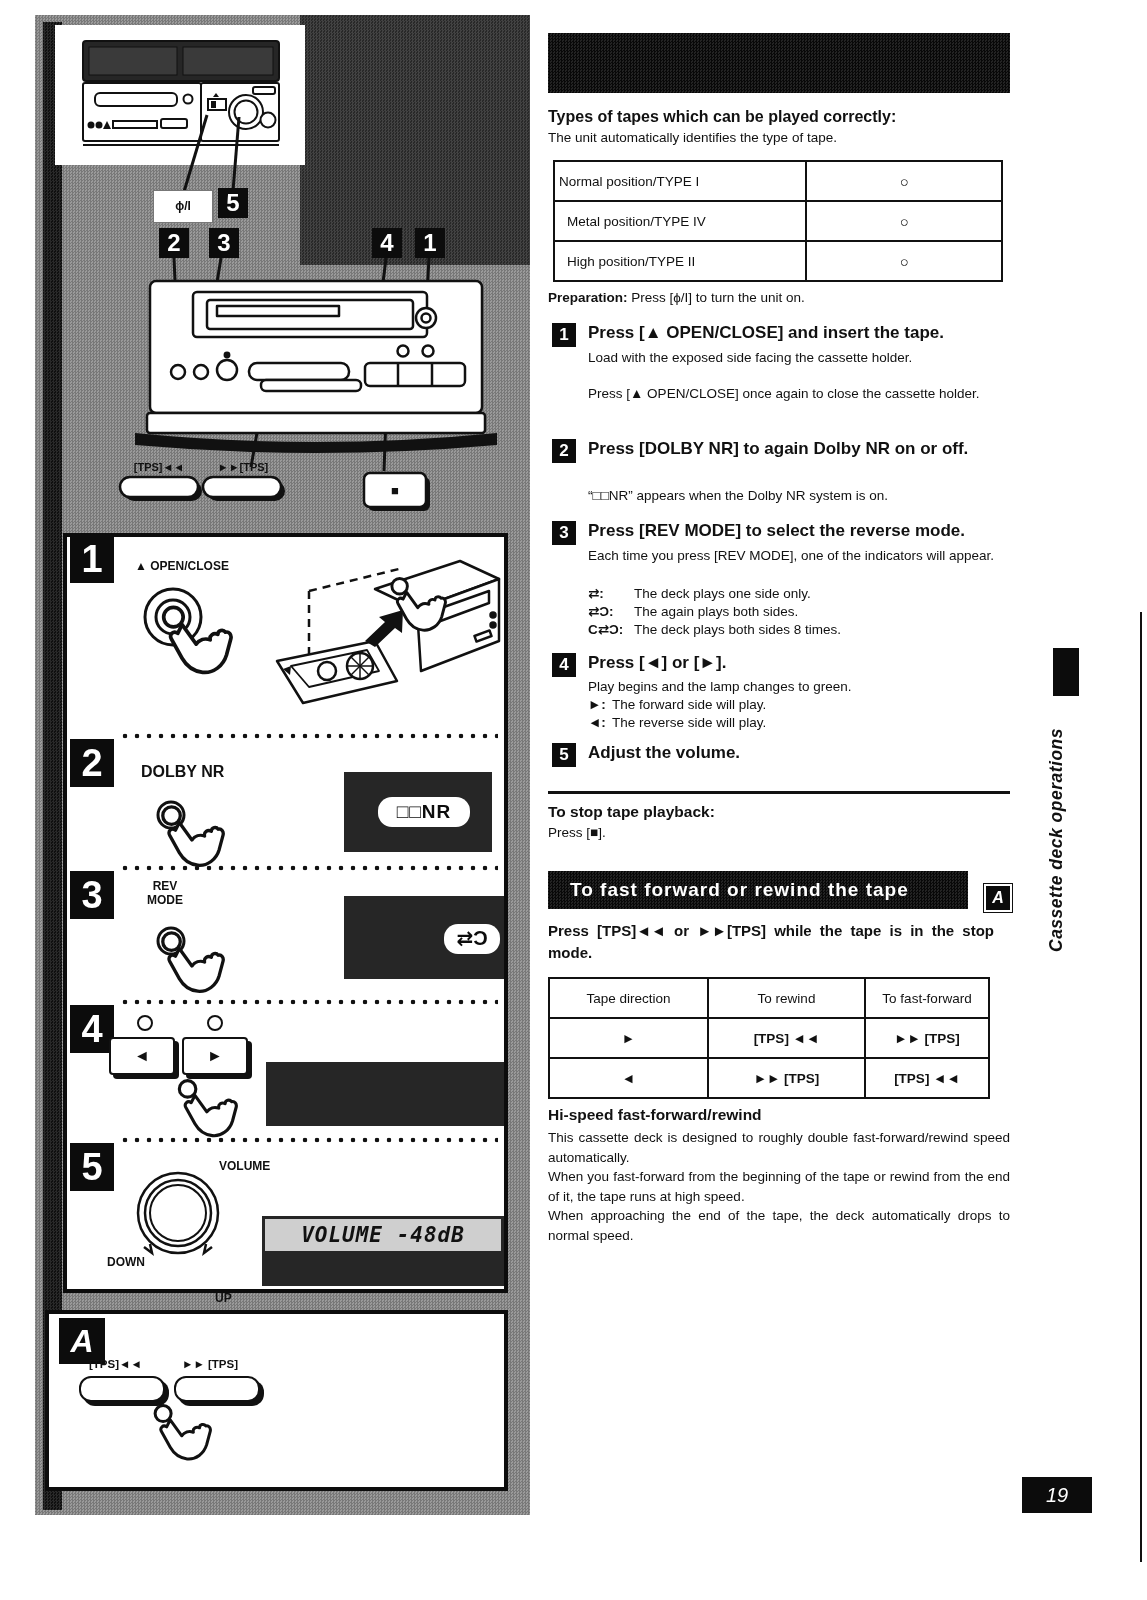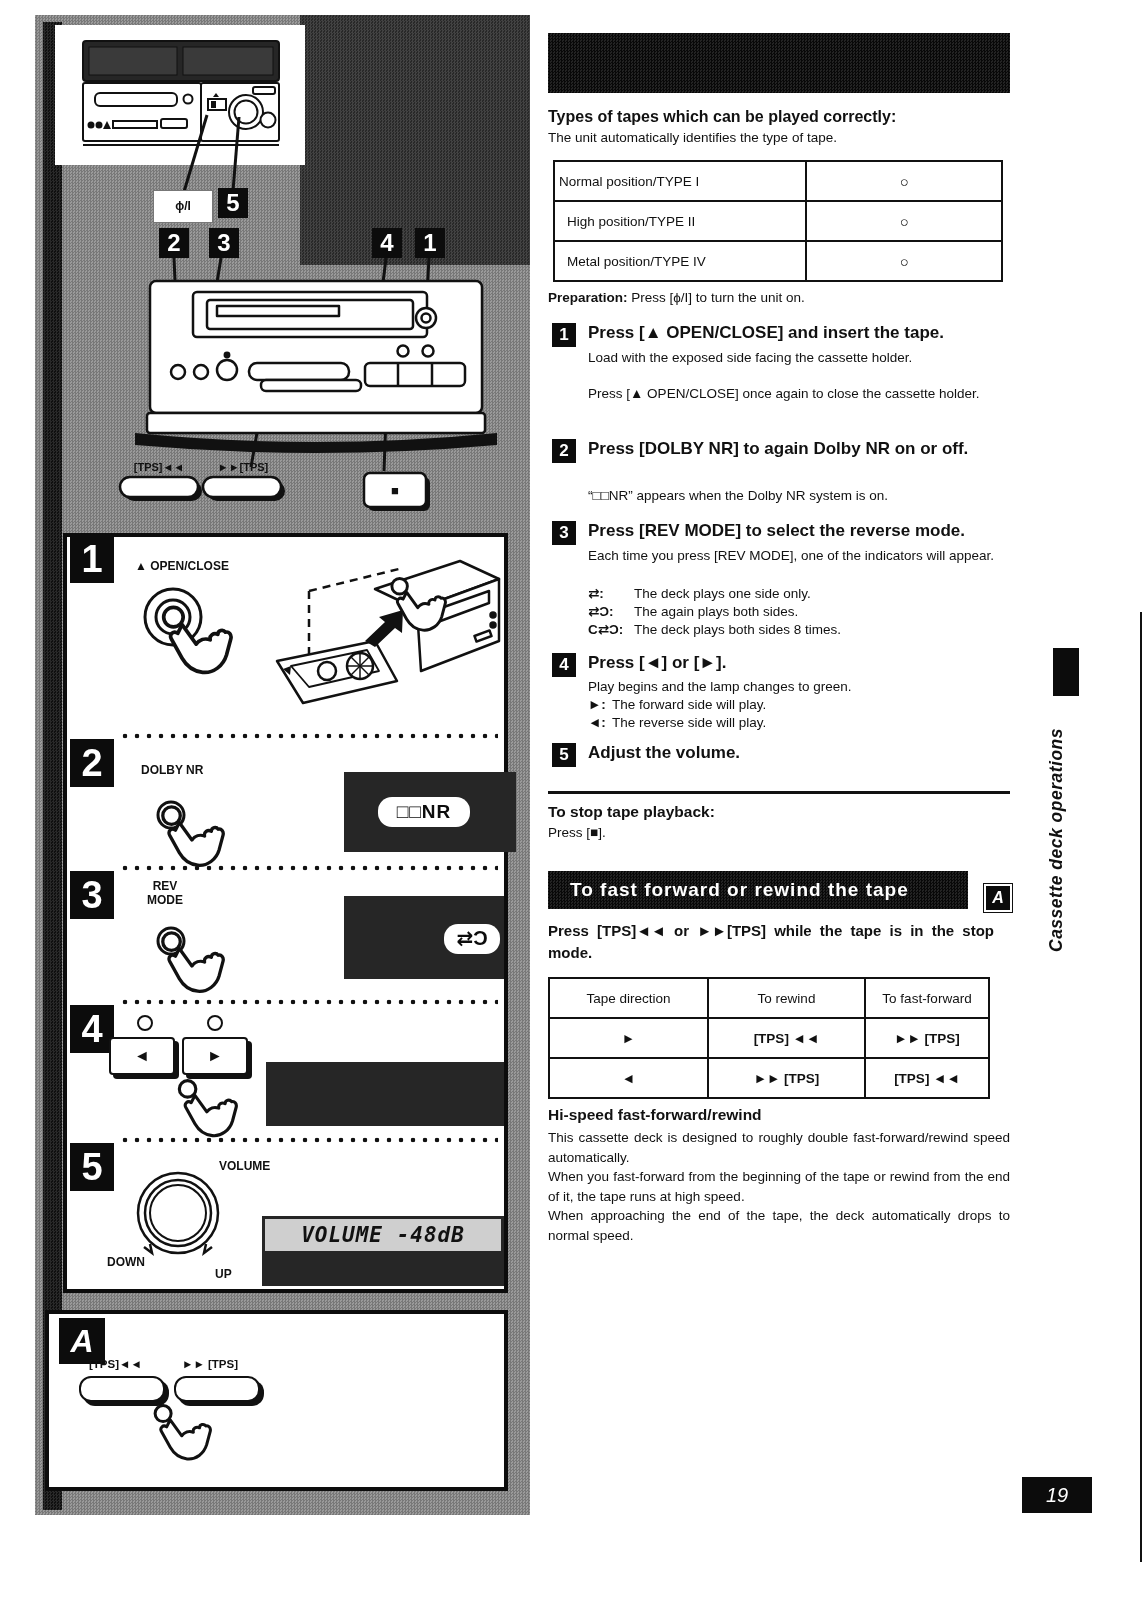--- a/index.html
+++ b/index.html
@@ -155,26 +155,26 @@
         </g>
         <path d="M36,120 l7,6 l1,-9 Z" fill="#111" stroke="none"></path>
         <path d="M118,92 L138,73 L132,68 L156,61 L155,84 L148,79 L128,98 Z" fill="#111" stroke="none"></path>
         <use href="#hand" x="138" y="26" width="62" height="62"></use>
       </g>
     </svg>
 
     <div class="abs dotsep" style="left:55px;top:196px;width:376px;"></div>
 
     <div class="abs badge" style="left:3px;top:202px;width:44px;height:48px;font-size:38px;line-height:48px;">2</div>
-    <div class="abs" style="left:74px;top:226px;font-size:12px;font-weight:bold;">DOLBY NR</div>
+    <div class="abs" style="left:74px;top:226px;font-size:16px;font-weight:bold;">DOLBY NR</div>
     <svg class="abs" style="left:72px;top:248px;" width="110" height="100" viewBox="0 0 110 100">
       <circle cx="32" cy="30" r="13" fill="#fff" stroke="#111" stroke-width="3"></circle>
       <use href="#hand" x="16" y="18" width="70" height="70"></use>
     </svg>
-    <div class="abs disp noise" style="left:277px;top:235px;width:172px;height:80px;">
+    <div class="abs disp noise" style="left:277px;top:235px;width:148px;height:80px;">
       <div class="pill abs" style="left:34px;top:25px;width:92px;height:30px;font-size:19px;line-height:30px;letter-spacing:1px;">□□NR</div>
     </div>
 
     <div class="abs dotsep" style="left:55px;top:328px;width:376px;"></div>
 
     <div class="abs badge" style="left:3px;top:334px;width:44px;height:48px;font-size:38px;line-height:48px;">3</div>
     <div class="abs" style="left:80px;top:342px;font-size:12px;font-weight:bold;text-align:center;line-height:14px;">
       <div>REV</div>
       <div>MODE</div>
     </div>
@@ -203,21 +203,21 @@
     <div class="abs badge" style="left:3px;top:606px;width:44px;height:48px;font-size:38px;line-height:48px;">5</div>
     <svg class="abs" style="left:55px;top:618px;" width="120" height="120" viewBox="0 0 120 120">
       <circle cx="56" cy="58" r="40" fill="none" stroke="#111" stroke-width="2.5"></circle>
       <circle cx="56" cy="58" r="33" fill="none" stroke="#111" stroke-width="2.5"></circle>
       <circle cx="56" cy="58" r="28" fill="none" stroke="#111" stroke-width="2"></circle>
       <path d="M22,92 l8,6 l-2,-9" fill="none" stroke="#111" stroke-width="2.5"></path>
       <path d="M90,92 l-8,6 l2,-9" fill="none" stroke="#111" stroke-width="2.5"></path>
     </svg>
     <div class="abs" style="left:152px;top:622px;font-size:12px;font-weight:bold;">VOLUME</div>
     <div class="abs" style="left:40px;top:718px;font-size:12px;font-weight:bold;">DOWN</div>
-    <div class="abs" style="left:148px;top:730px;font-size:12px;font-weight:bold;">UP</div>
+    <div class="abs" style="left:148px;top:754px;font-size:12px;font-weight:bold;">UP</div>
     <div class="abs disp noise" style="left:195px;top:679px;width:242px;height:70px;">
       <div class="abs" style="left:3px;top:3px;width:236px;height:32px;background:#cfcfcf;color:#111;
                   font-family:'DejaVu Sans Mono',monospace;font-weight:bold;font-style:italic;
                   font-size:21px;line-height:32px;text-align:center;letter-spacing:1px;">VOLUME  -48dB</div>
     </div>
   </div>
 
   <div class="abs stepframe" style="left:45px;top:1310px;width:455px;height:173px;">
     <div class="abs badge" style="left:10px;top:4px;width:46px;height:46px;font-size:32px;line-height:46px;font-style:italic;">A</div>
     <div class="abs" style="left:40px;top:44px;font-size:11.5px;font-weight:bold;">[TPS]◄◄</div>
@@ -234,25 +234,25 @@
   <div class="abs h-big" style="left:548px;top:108px;width:462px;">Types of tapes which can be played correctly:</div>
   <div class="abs" style="left:548px;top:130px;font-size:13.5px;">The unit automatically identifies the type of tape.</div>
 
   <table class="t1 abs" style="left:553px;top:160px;width:450px;">
     <tbody>
         <tr>
       <td style="width:55%;padding-left:4px;">Normal position/TYPE I</td>
       <td style="text-align:center;font-size:15px;">○</td>
     </tr>
     <tr>
+      <td style="padding-left:12px;">Metal position/TYPE IV</td>
+      <td style="text-align:center;font-size:15px;">○</td>
+    </tr>
+    <tr>
       <td style="padding-left:12px;">High position/TYPE II</td>
-      <td style="text-align:center;font-size:15px;">○</td>
-    </tr>
-    <tr>
-      <td style="padding-left:12px;">Metal position/TYPE IV</td>
       <td style="text-align:center;font-size:15px;">○</td>
     </tr>
   </tbody>
     </table>
 
   <div class="abs" style="left:548px;top:290px;font-size:13.5px;">
     <b>Preparation:</b>
     <span>Press [ϕ/I] to turn the unit on.</span>
   </div>
 

